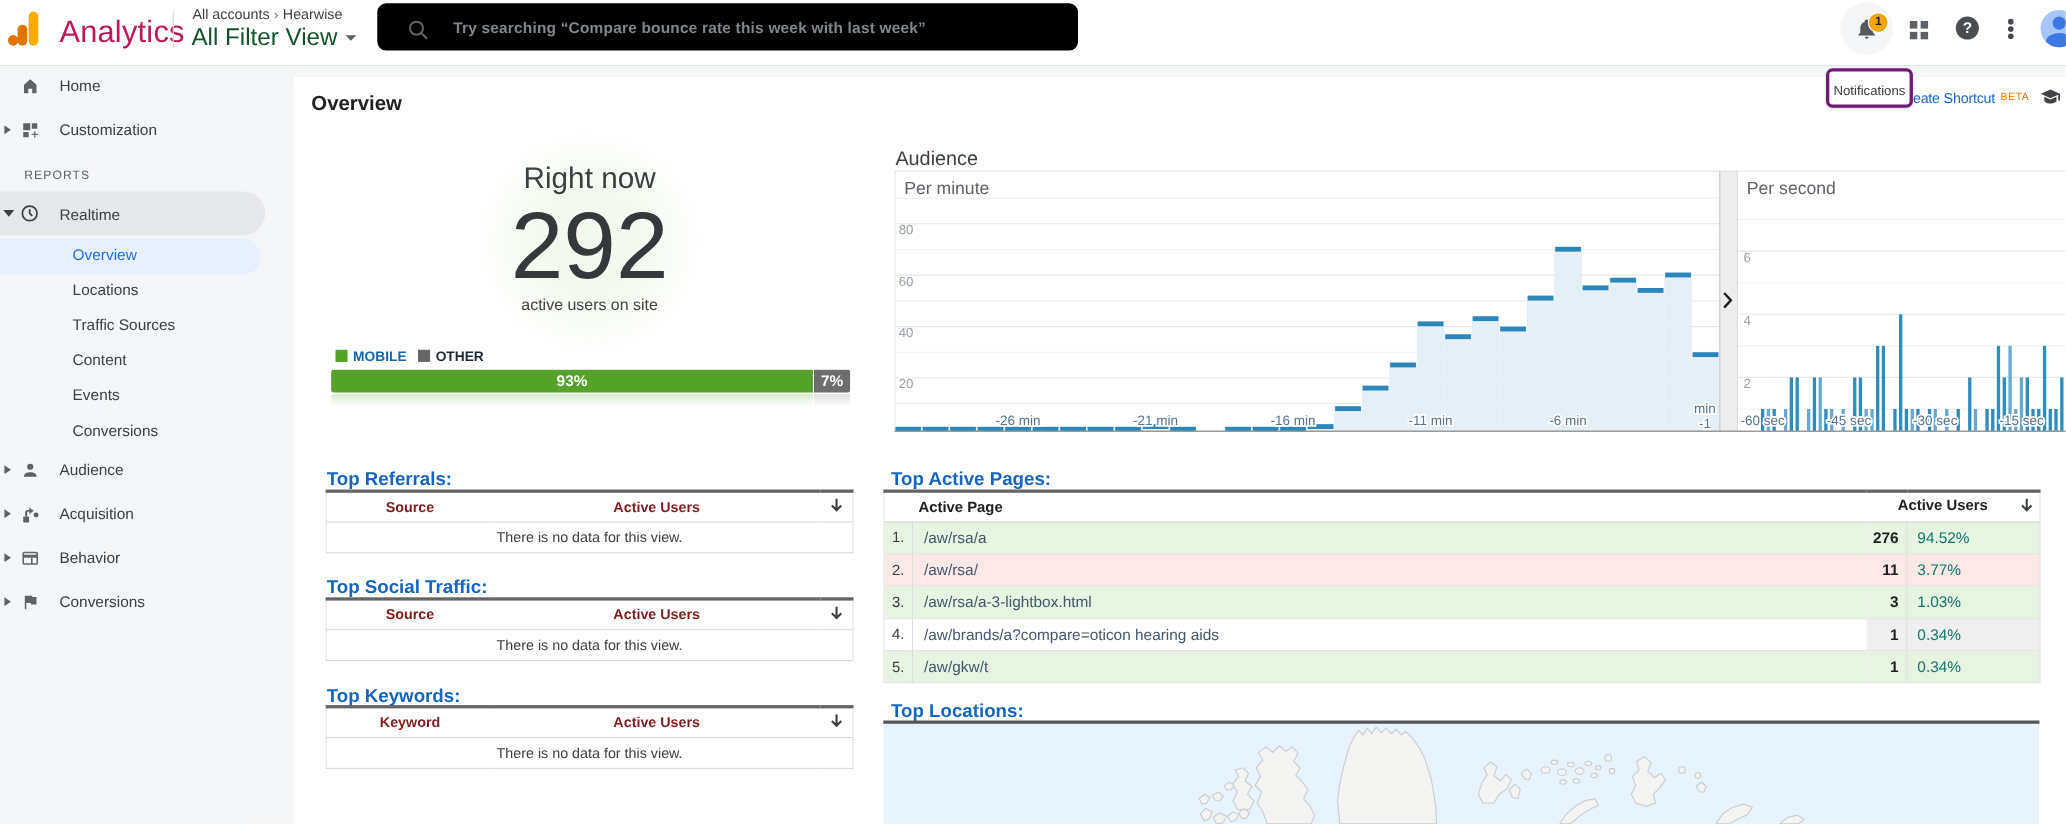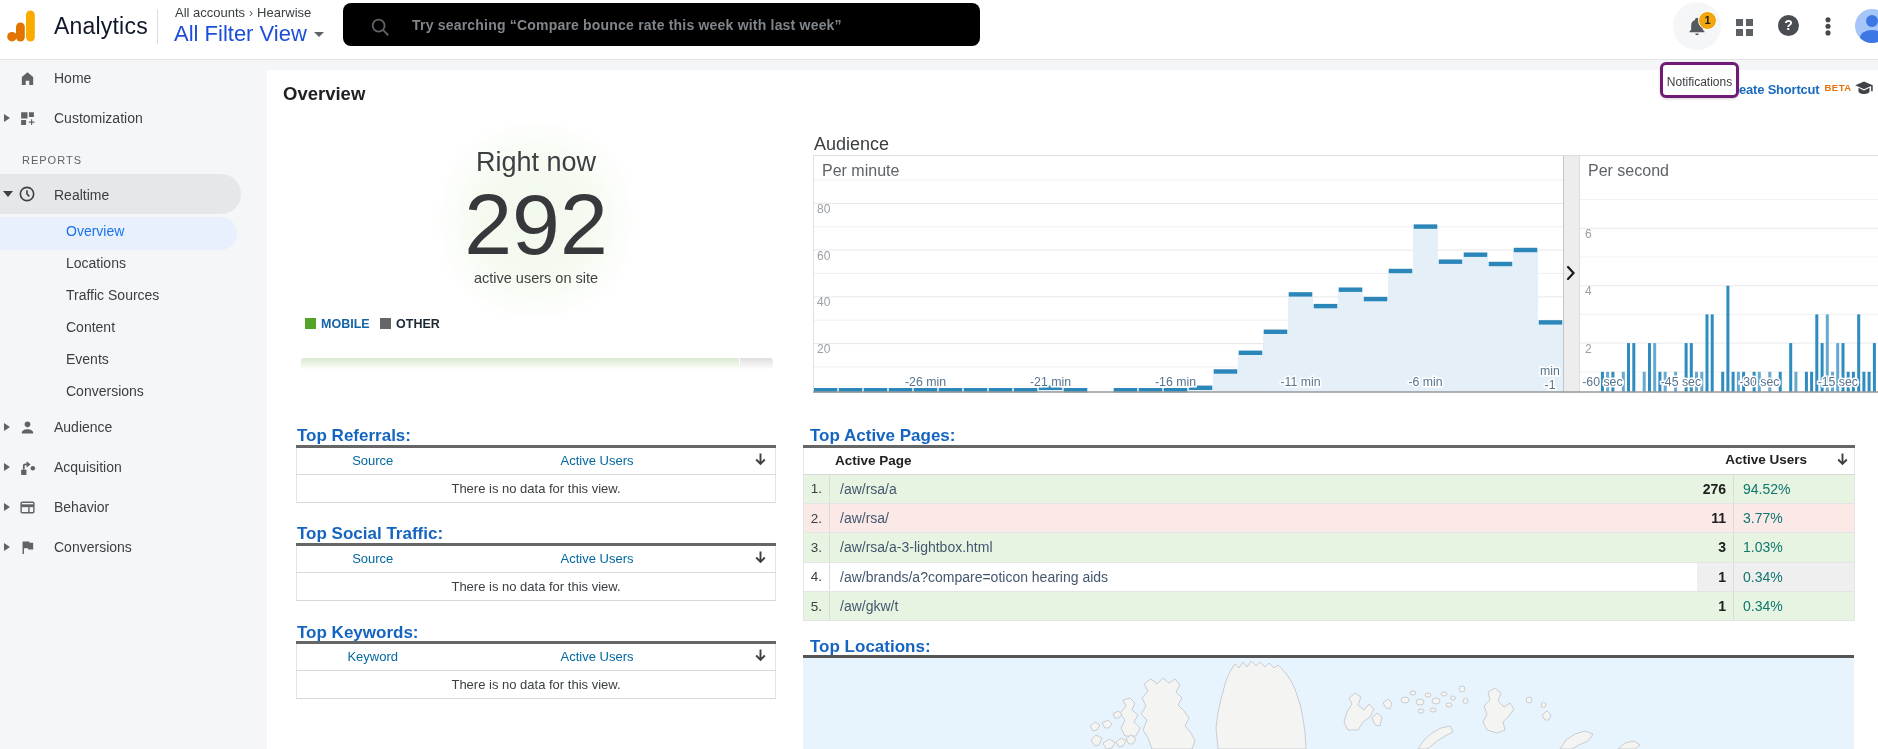--- a/index.html
+++ b/index.html
@@ -1,24 +1,24 @@
 <!DOCTYPE html>
 <html><head><meta charset="utf-8"><title>Analytics</title>
 <style>
 *{margin:0;padding:0;box-sizing:border-box}
 html,body{width:1878px;height:749px;overflow:hidden;font-family:"Liberation Sans",sans-serif;background:#fff}
 .page{position:relative;width:1878px;height:749px;overflow:hidden}
 .abs{position:absolute}
 
 #header{position:absolute;left:0;top:0;width:1878px;height:60px;background:#fff;border-bottom:1px solid #e3e4e6;z-index:30}
-.brand{position:absolute;left:54px;top:13px;font-size:23px;color:#0f172a;letter-spacing:.2px}
+.brand{position:absolute;left:54px;top:13px;font-size:28px;color:#be185d;letter-spacing:.2px}
 .hdiv{position:absolute;left:157px;top:9px;width:1px;height:35px;background:#dadce0}
 .acct1{position:absolute;left:175px;top:5px;font-size:13px;color:#3c4043}
 .acct1 .sep{color:#5f6368;padding:0 4px;font-size:12px}
-.acct2{position:absolute;left:174px;top:21px;font-size:22px;color:#1d4ed8}
+.acct2{position:absolute;left:174px;top:21px;font-size:22px;color:#14532d}
 .caret-dn{position:absolute;width:0;height:0;border-left:5px solid transparent;border-right:5px solid transparent;border-top:5px solid #5f6368}
 .search{position:absolute;left:343px;top:3px;width:637px;height:43px;background:#000000;border-radius:8px}
 .search .ph{position:absolute;left:69px;top:14px;font-size:14px;font-weight:bold;color:#80868b;letter-spacing:.2px}
 .bellwrap{position:absolute;left:1673px;top:2px;width:48px;height:48px;border-radius:50%;background:#f4f6f8}
 .badge{position:absolute;left:1698px;top:10.5px;width:19px;height:19px;border-radius:50%;background:#f2a60d;border:1.5px solid #fff;color:#202124;font-size:11px;font-weight:bold;text-align:center;line-height:16px}
 .helpc{position:absolute;left:1778px;top:15px;width:21px;height:21px;border-radius:50%;background:#4a4d51;color:#fff;font-size:14px;font-weight:bold;text-align:center;line-height:21px}
 .avatar{position:absolute;left:1855px;top:9px;width:34px;height:34px;border-radius:50%;background:#a6c6fa;overflow:hidden}
 .avatar .hd{position:absolute;left:11px;top:6px;width:12px;height:12px;border-radius:50%;background:#3d77e3}
 .avatar .bd{position:absolute;left:5px;top:21px;width:24px;height:16px;border-radius:50%;background:#3d77e3}
 
@@ -47,35 +47,35 @@
 .barrefl{position:absolute;left:34px;top:288px;width:472px;height:12px;opacity:.22;border-radius:3px;overflow:hidden}
 .barrefl .g{position:absolute;left:0;top:0;width:438px;height:13px;background:linear-gradient(to bottom,#54a229,rgba(255,255,255,0) 90%)}
 .barrefl .o{position:absolute;left:439px;top:0;width:33px;height:13px;background:linear-gradient(to bottom,#6e6e6e,rgba(255,255,255,0) 90%)}
 .pvtitle{position:absolute;left:547px;top:64px;font-size:18px;color:#3c4043}
 #pvchart{position:absolute;left:546px;top:85px}
 
 .h2b{position:absolute;font-size:17px;font-weight:bold;color:#1565c0;white-space:nowrap}
 table.ga{border-collapse:collapse;table-layout:fixed}
 .lt{position:absolute;left:29px;width:479px;border-top:3px solid #666;border-left:1px solid #e5e5e5;border-right:1px solid #e5e5e5}
 .lt td,.lt th{border-bottom:1px solid #d9d9d9;font-size:13px;padding:0}
-.lt th{height:27.5px;font-weight:normal;color:#0369a1}
+.lt th{height:27.5px;font-weight:bold;color:#7f1d1d}
 .lt td{height:28px;text-align:center;color:#3c4043}
 .arrowdn{font-size:15px;color:#3c4043;font-weight:bold}
 .rt{position:absolute;left:536px;width:1051px;border-top:3px solid #666;border-left:1px solid #e5e5e5;border-right:1px solid #e5e5e5}
 .rt th{height:27.5px;font-size:13.5px;font-weight:bold;color:#212121;border-bottom:1px solid #d9d9d9}
 .rt td{height:29.4px;font-size:14px;border-bottom:1px solid #e4e4e4;padding:0}
 .rt .num{width:26px;text-align:center;color:#3c4043;border-right:1px solid #dcdcdc;font-size:13.5px}
 .rt .pg{padding-left:10px;color:#44576d}
 .rt .val{width:37px;text-align:right;font-weight:bold;color:#212121;padding-right:7px;border-right:1px solid #dcdcdc}
 .rt .pct{width:112px;padding-left:9px;color:#0f766e}
 .rg{background:#e6f4e1}.rp{background:#fbe9e8}
 .maptop{position:absolute;left:536px;top:585px;width:1051px;border-top:3px solid #565656}
 #map{position:absolute;left:536px;top:588px}
 
-.shortcut{position:absolute;left:1739px;top:82px;font-size:13px;letter-spacing:-0.2px;font-weight:bold;color:#1a6bc0;z-index:10;white-space:nowrap}
+.shortcut{position:absolute;left:1739px;top:82px;font-size:13px;letter-spacing:-0.2px;font-weight:normal;color:#1a6bc0;z-index:10;white-space:nowrap}
 .beta{font-size:9.5px;color:#e8710a;letter-spacing:.5px;vertical-align:3px;margin-left:5px}
 .tooltip{position:absolute;left:1660px;top:62px;width:79px;height:36px;background:#fff;border:3px solid #701a75;border-radius:6px;box-shadow:0 1px 3px rgba(0,0,0,.18);z-index:20;font-size:12px;color:#3c4043;text-align:center;line-height:34px}
 </style></head>
 <body>
 <div class="page">
 <div id="sidebar">
   <svg class="sicon" style="top:9.5px" width="17" height="17" viewBox="0 0 24 24" fill="#5f6368">
         <path d="M12 3L4 9.8V21h5.5v-6h5v6H20V9.8z"></path>
       </svg>
   <div class="nav" style="top:10px">Home</div>
@@ -126,20 +126,24 @@
   <div class="nav" style="top:479px">Conversions</div>
 </div>
 <div id="strip"></div>
 <div id="card">
   <h1>Overview</h1>
   <div class="glow"></div>
   <div class="rnow">Right now</div>
   <div class="bignum">292</div>
   <div class="ausers">active users on site</div>
   <div class="legend"><span class="lsq" style="background:#54a229"></span><span style="color:#1464a8">MOBILE</span>&nbsp;&nbsp;&nbsp;<span class="lsq" style="background:#666"></span><span style="color:#1b2733">OTHER</span></div>
+  <div class="bar">
+        <div class="barg">93%</div>
+        <div class="baro">7%</div>
+      </div>
   <div class="barrefl">
         <div class="g"></div>
         <div class="o"></div>
       </div>
   <div class="pvtitle">Audience</div>
   <svg id="pvchart" width="1065" height="238" viewBox="0 0 1065 238" font-family="Liberation Sans, sans-serif">
         <line x1="1" y1="211.9" x2="750" y2="211.9" stroke="#f0f0f0" stroke-width="1"></line>
         <line x1="1" y1="188.6" x2="750" y2="188.6" stroke="#e7e7e7" stroke-width="1"></line>
         <line x1="1" y1="165.2" x2="750" y2="165.2" stroke="#f0f0f0" stroke-width="1"></line>
         <line x1="1" y1="141.9" x2="750" y2="141.9" stroke="#e7e7e7" stroke-width="1"></line>

